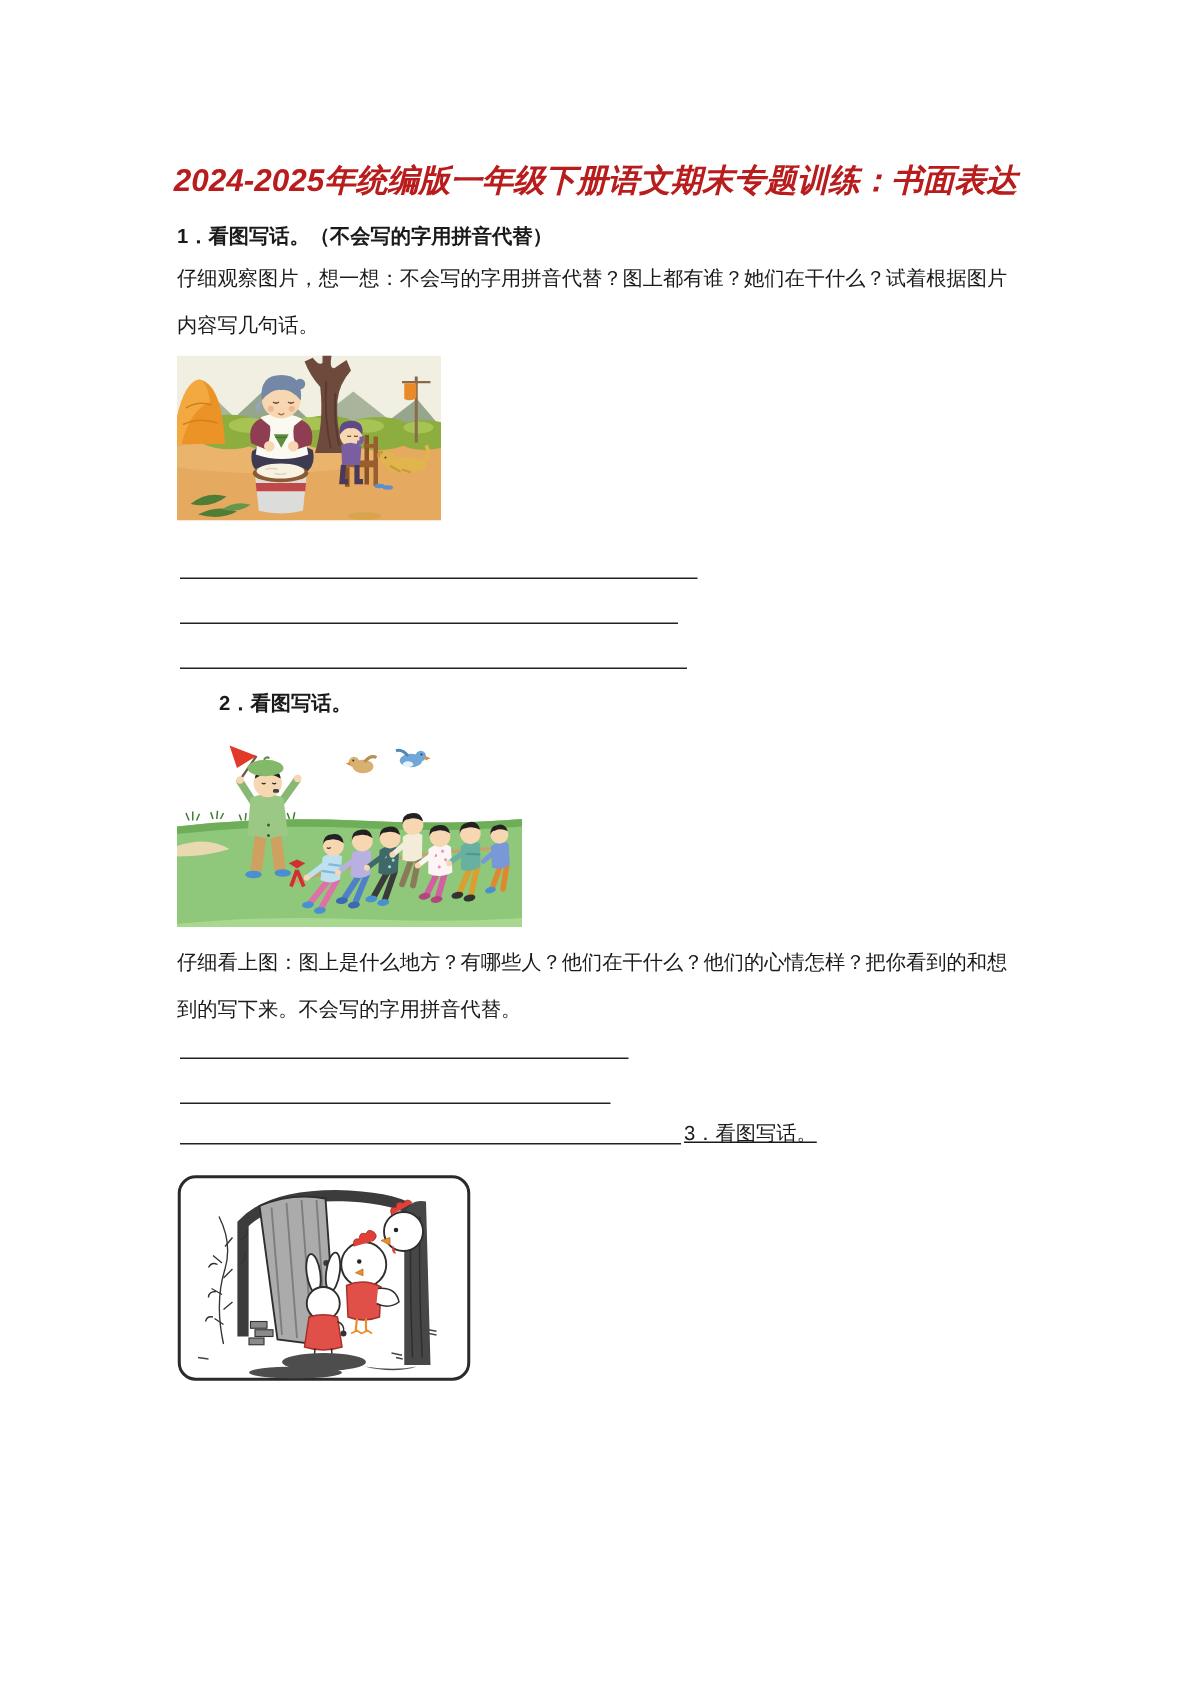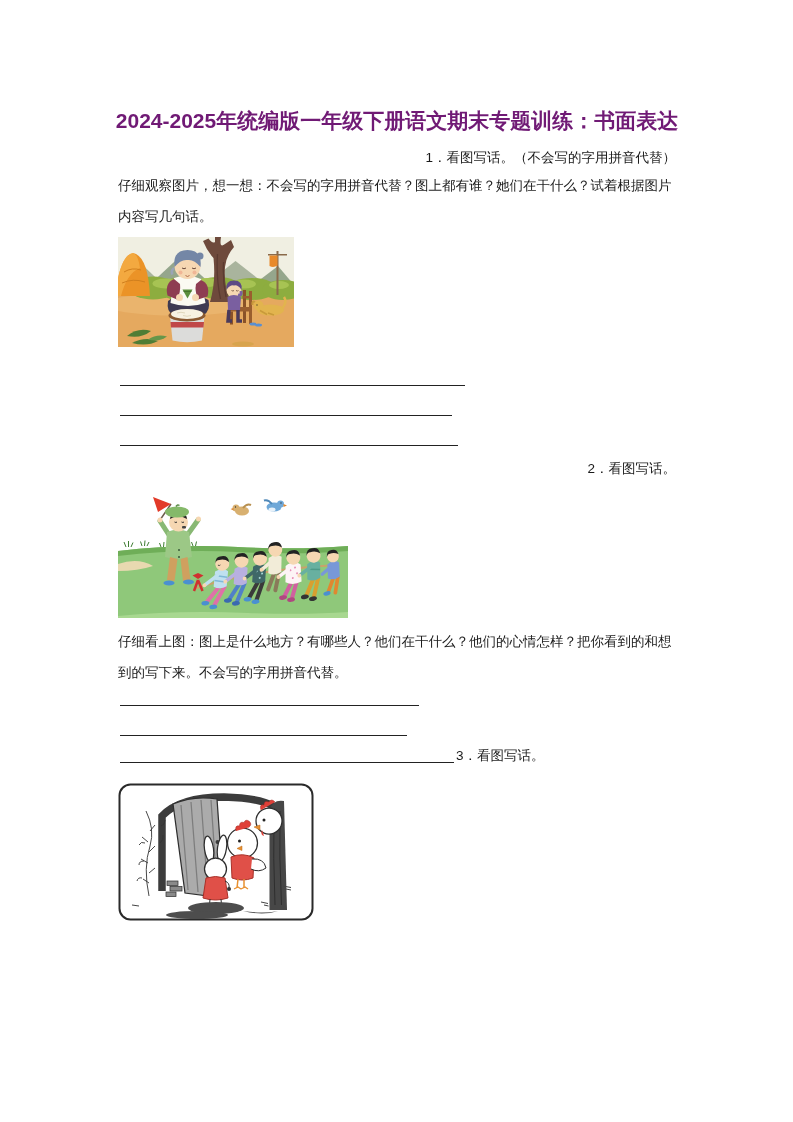--- a/index.html
+++ b/index.html
@@ -8,42 +8,42 @@
     width:793px;height:1122px;
     background:#ffffff;
     font-family:"Liberation Sans","DejaVu Sans",sans-serif;
     color:#1a1a1a;
     overflow:hidden;
   }
   .content{position:absolute;left:118px;top:0;width:558px;}
   .title{
     margin:100px 0 0 -8px;width:574px;
     font-size:21px;font-weight:bold;line-height:42px;
-    text-align:center;color:#701a75;
+    text-align:center;color:#b91c1c;font-style:italic;
   }
-  .qhead{margin:6px 0 0 0;font-size:13.5px;line-height:20px;font-weight:normal;text-align:right;}
+  .qhead{margin:6px 0 0 0;font-size:13.5px;line-height:20px;font-weight:bold;}
   .inst{margin:2px 0 0 0;font-size:13.5px;line-height:31px;}
   .inst2{margin-top:8px;}
   .figure{font-size:0;line-height:0;}
   .fig1{margin-top:5px;width:176px;height:110px;}
   .fig2{margin-top:11px;width:230px;height:127px;}
   .fig3{margin-top:20px;width:196px;height:138px;}
   .anslines{margin-left:2px;}
   .lines1{margin-top:9px;}
   .lines2{margin-top:0;}
   .ans-line{border-bottom:1px solid #222;box-sizing:border-box;}
   .l1a{height:30px;width:345px;}
   .l1b{height:30px;width:332px;}
   .l1c{height:30px;width:338px;}
   .l2a{height:18px;width:299px;}
   .l2b{height:30px;width:287px;}
-  .row3{display:flex;align-items:flex-end;height:27px;}
+  .row3{display:flex;align-items:flex-end;height:27px;text-decoration:underline;}
   .l2c{height:100%;width:334px;border-bottom:1px solid #222;box-sizing:border-box;}
   .q3head{font-size:13.5px;line-height:15px;margin-left:2px;white-space:nowrap;}
-  .q2head{margin-top:12px;line-height:22px;}
+  .q2head{margin-top:12px;line-height:22px;margin-left:28px;}
   svg{display:block;}
 </style>
 </head>
 <body>
 
 <div class="page">
   <div class="content">
 
     <h1 class="title">2024-2025年统编版一年级下册语文期末专题训练：书面表达</h1>
 

